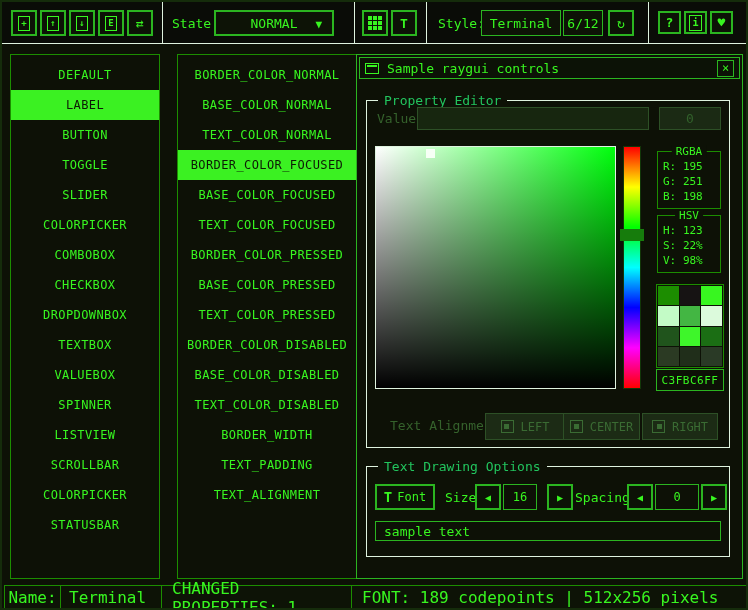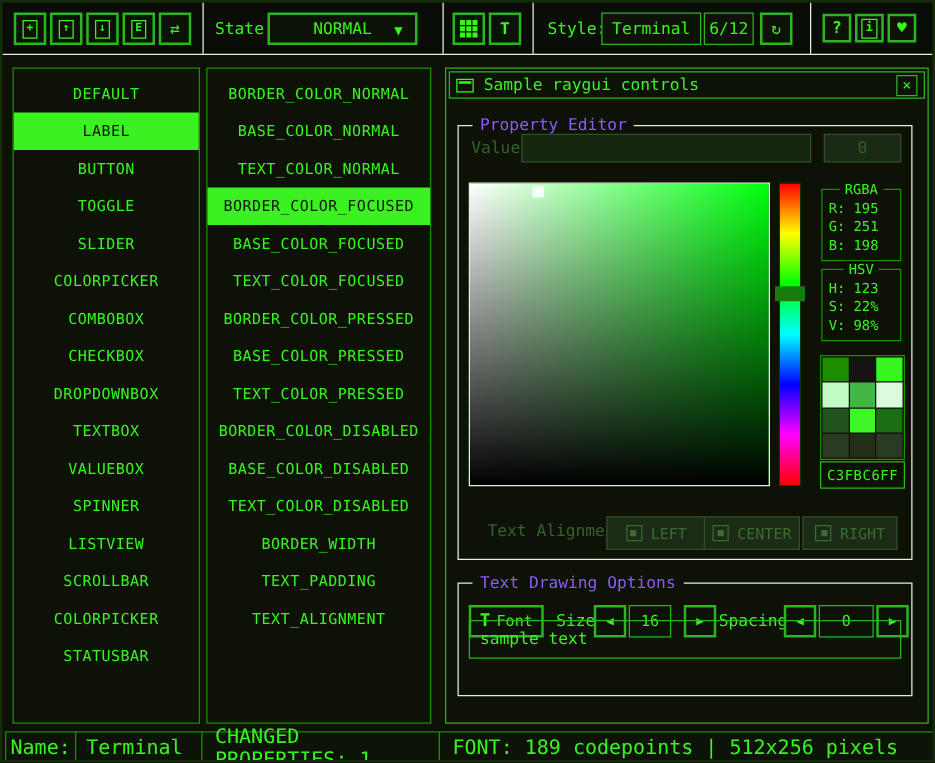--- a/index.html
+++ b/index.html
@@ -44,21 +44,21 @@
     border:1px solid #2bb520; background:#0d1106; }
   .titlebar { position:absolute; left:2px; top:2px; width:381px; height:22px;
     border:1px solid #2bb520; background:#0c1206;
     display:flex; align-items:center; padding:0 5px; }
   .win-ic { width:14px; height:11px; border:1px solid #38f620; margin-right:8px; }
   .win-ic i { display:block; height:2px; background:#38f620; margin:1px; }
   .close-btn { margin-left:auto; width:17px; height:17px; border:1px solid #2bb520;
     display:flex; align-items:center; justify-content:center; font-size:12px; color:#38f620; }
   .group { position:absolute; border:1px solid #dff3df; }
   .group-title { position:absolute; top:-8px; left:11px; background:#0d1106;
-    padding:0 6px; color:#8b5cf6; font-size:13px; white-space:nowrap; }
+    padding:0 6px; color:#22c55e; font-size:13px; white-space:nowrap; }
   .dim { color:#35622c; }
   .slider-dis { position:absolute; border:1px solid #2d5026; background:#17260f; }
   .valbox-dis { position:absolute; border:1px solid #2d5026; background:#1b2a14;
     color:#32612b; display:flex; align-items:center; justify-content:center; }
   .picker { position:absolute; left:18px; top:91px; width:241px; height:243px;
     border:1px solid #dff3df;
     background: linear-gradient(to bottom, rgba(0,0,0,0) 0%, #000 100%),
                 linear-gradient(to right, #ffffff 0%, #00ff0d 100%); }
   .picker-marker { position:absolute; left:50px; top:2px; width:9px; height:9px;
     background:#f6fff6; }
@@ -181,21 +181,21 @@
     <div class="list-item">DROPDOWNBOX</div>
     <div class="list-item">TEXTBOX</div>
     <div class="list-item">VALUEBOX</div>
     <div class="list-item">SPINNER</div>
     <div class="list-item">LISTVIEW</div>
     <div class="list-item">SCROLLBAR</div>
     <div class="list-item">COLORPICKER</div>
     <div class="list-item">STATUSBAR</div>
   </div>
 
-  <div class="panel list" style="left:163px; width:180px">
+  <div class="panel list" style="left:175px; width:180px">
     <div class="list-item">BORDER_COLOR_NORMAL</div>
     <div class="list-item">BASE_COLOR_NORMAL</div>
     <div class="list-item">TEXT_COLOR_NORMAL</div>
     <div class="list-item selected">BORDER_COLOR_FOCUSED</div>
     <div class="list-item">BASE_COLOR_FOCUSED</div>
     <div class="list-item">TEXT_COLOR_FOCUSED</div>
     <div class="list-item">BORDER_COLOR_PRESSED</div>
     <div class="list-item">BASE_COLOR_PRESSED</div>
     <div class="list-item">TEXT_COLOR_PRESSED</div>
     <div class="list-item">BORDER_COLOR_DISABLED</div>
@@ -314,21 +314,21 @@
     <div class="spin-btn" style="left:270px">
       <span>◀</span>
     </div>
     <div class="spin-box" style="left:298px; width:44px">
       <span>0</span>
     </div>
     <div class="spin-btn" style="left:344px">
       <span>▶</span>
     </div>
 
-    <div class="abs" style="left:18px; top:441px; width:346px; height:31px; border:1px solid #2bb520; display:flex; align-items:center; padding-left:8px">
+    <div class="abs" style="left:18px; top:466px; width:346px; height:20px; border:1px solid #2bb520; display:flex; align-items:center; padding-left:8px">
       <span>sample text</span>
     </div>
 
   </div>
 
   <div class="sseg" style="left:2px; width:57px; justify-content:center">
     <span>Name:</span>
   </div>
   <div class="sseg" style="left:58px; width:102px; padding-left:8px">
     <span>Terminal</span>

